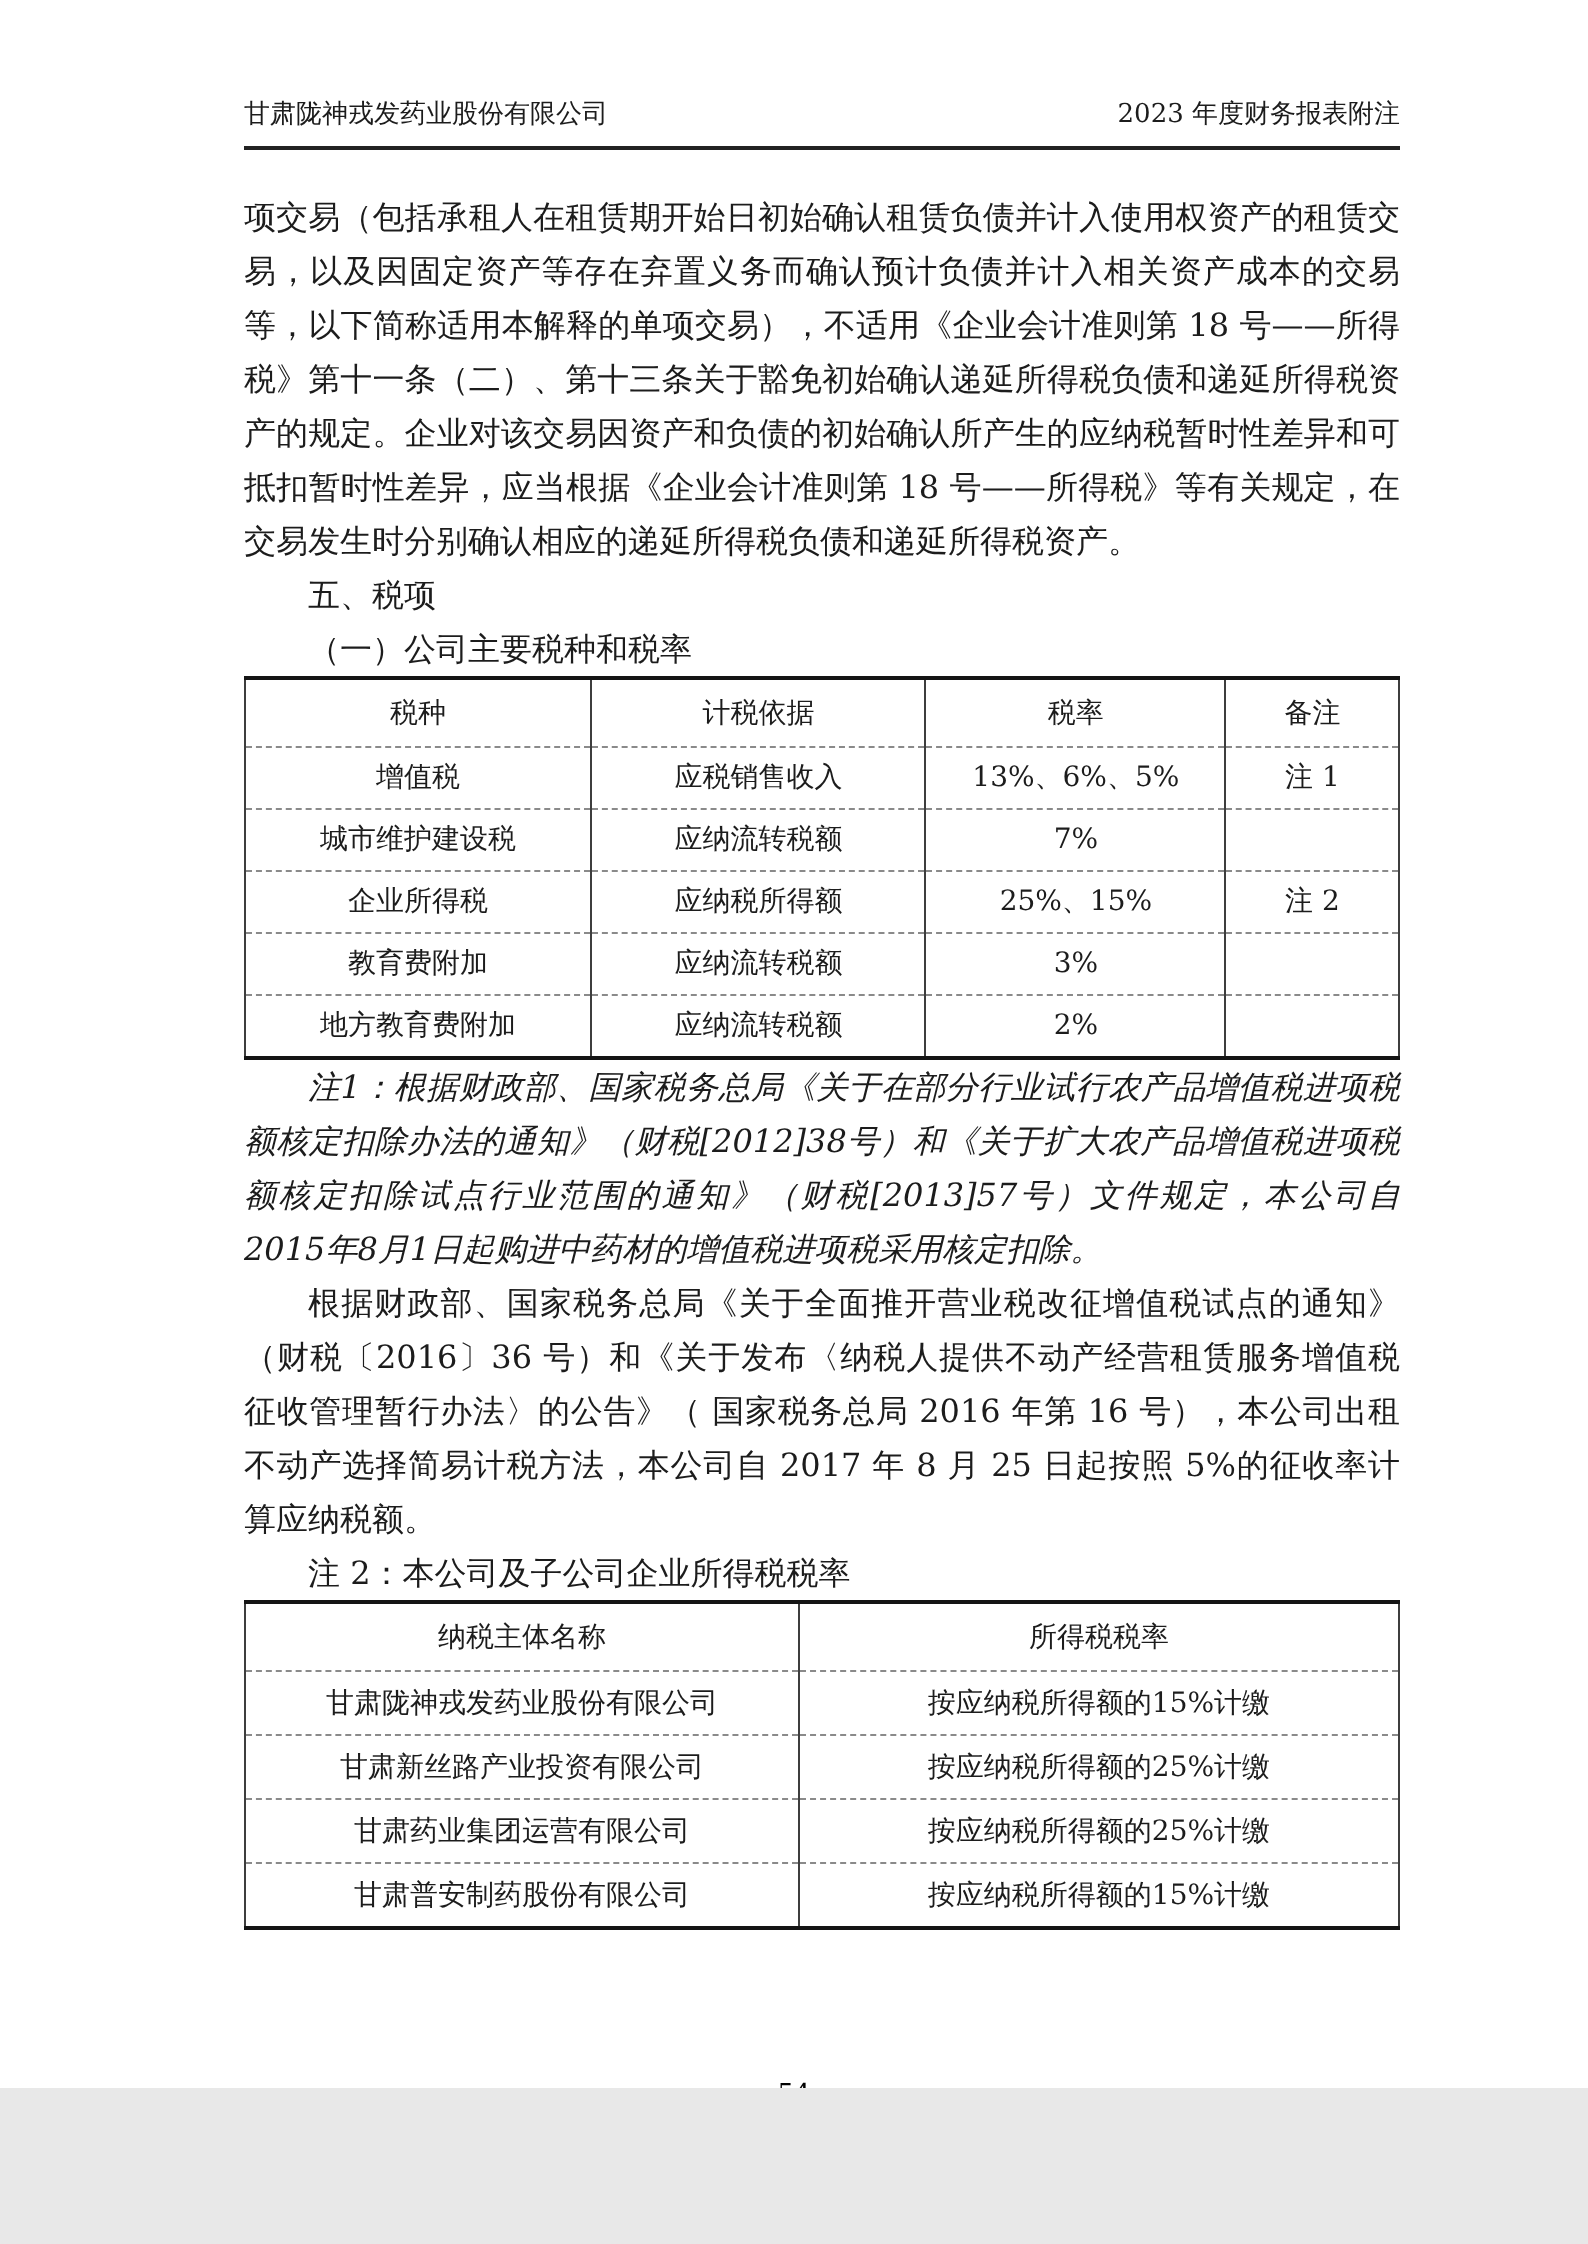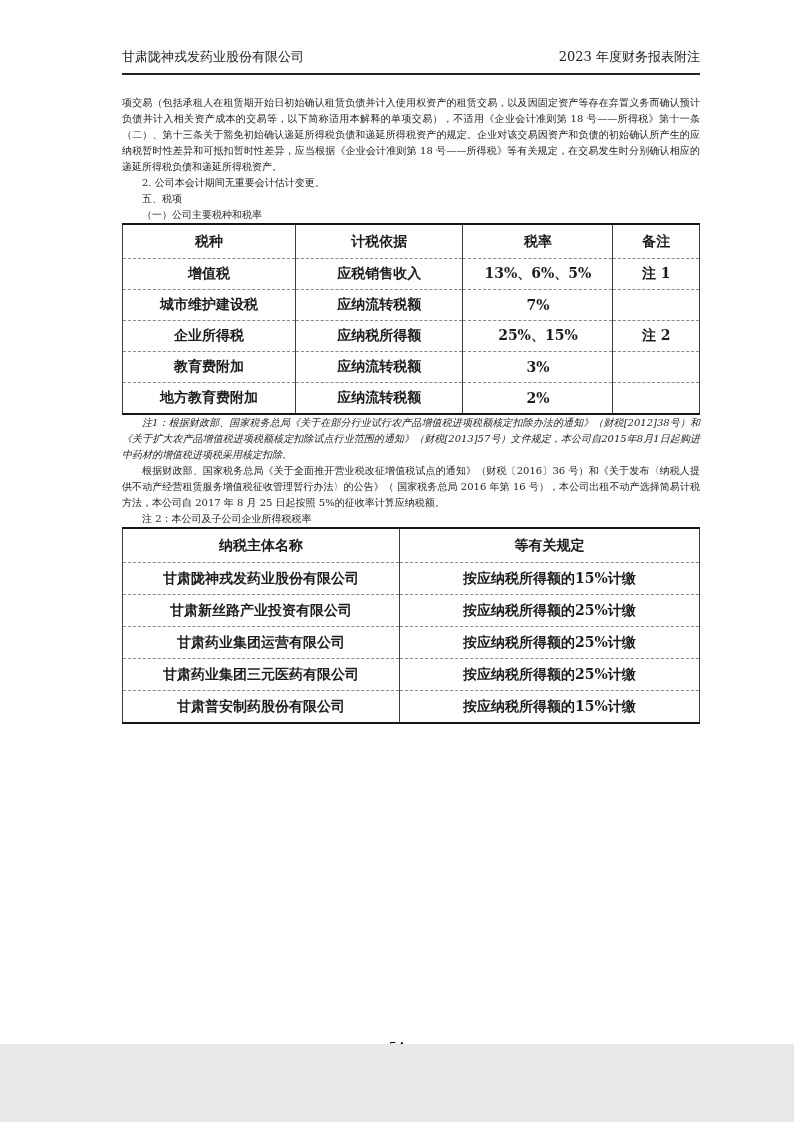--- a/index.html
+++ b/index.html
@@ -8,38 +8,38 @@
     margin:0 auto;overflow:hidden;
     font-family:"DejaVu Serif","Liberation Serif",serif;color:#1c1c1c;
   }
   .inner{position:absolute;left:122px;top:48px;width:578px;}
   .doc-header{
     display:flex;justify-content:space-between;align-items:flex-end;
     font-size:13px;padding-bottom:7px;border-bottom:2px solid #222;
   }
   .content{margin-top:20px;}
   .content p{
-    margin:0;font-size:10px;line-height:16px;text-align:justify;
+    margin:0;font-size:16px;line-height:27px;text-align:justify;
     text-justify:inter-ideograph;
   }
   .ind{text-indent:2em;}
   .head{
     font-family:"DejaVu Sans","Liberation Sans",sans-serif;
     font-weight:normal;text-indent:2em;font-size:14px;line-height:27.5px;
     margin:0;
   }
   table.doc-table{
     width:100%;border-collapse:collapse;table-layout:fixed;
     border-top:2.5px solid #151515;border-bottom:2.5px solid #151515;
     font-size:14px;
   }
   table.doc-table th,table.doc-table td{
     border-left:1px solid #3d3d3d;border-right:1px solid #3d3d3d;
     border-top:1px dashed #8a8a8a;
-    font-weight:bold;text-align:center;vertical-align:middle;
+    font-weight:normal;text-align:center;vertical-align:middle;
     padding:0 4px;overflow:hidden;
   }
   table.doc-table thead th{border-top:none;height:33px;}
   table.doc-table tbody td{height:30px;}
   table.t2 tbody td{height:31px;}
   td.al{text-align:left;padding-left:13px;margin-left:28px;}
   .pageno{
     position:absolute;top:1040px;left:0;right:0;text-align:center;
     font-size:13px;color:#000000;
   }
@@ -50,21 +50,20 @@
 <div class="page">
   <div class="inner">
 
     <div class="doc-header">
       <span>甘肃陇神戎发药业股份有限公司</span>
       <span>2023 年度财务报表附注</span>
     </div>
 
     <div class="content">
       <p>项交易（包括承租人在租赁期开始日初始确认租赁负债并计入使用权资产的租赁交易，以及因固定资产等存在弃置义务而确认预计负债并计入相关资产成本的交易等，以下简称适用本解释的单项交易），不适用《企业会计准则第 18 号——所得税》第十一条（二）、第十三条关于豁免初始确认递延所得税负债和递延所得税资产的规定。企业对该交易因资产和负债的初始确认所产生的应纳税暂时性差异和可抵扣暂时性差异，应当根据《企业会计准则第 18 号——所得税》等有关规定，在交易发生时分别确认相应的递延所得税负债和递延所得税资产。</p>
-      <p class="ind">2. 公司本会计期间无重要会计估计变更。</p>
       <p class="head">五、税项</p>
       <p class="head">（一）公司主要税种和税率</p>
 
       <table class="doc-table t1">
         <colgroup>
           <col style="width:30%">
             <col style="width:29%">
             <col style="width:26%">
             <col style="width:15%">
         </colgroup>
@@ -115,41 +114,37 @@
       <p class="ind">注 2：本公司及子公司企业所得税税率</p>
 
       <table class="doc-table t2">
         <colgroup>
           <col style="width:48%">
             <col style="width:52%">
         </colgroup>
         <thead>
           <tr>
             <th>纳税主体名称</th>
-            <th>等有关规定</th>
+            <th>所得税税率</th>
           </tr>
         </thead>
         <tbody>
           <tr>
             <td class="al">甘肃陇神戎发药业股份有限公司</td>
             <td>按应纳税所得额的15%计缴</td>
           </tr>
           <tr>
             <td class="al">甘肃新丝路产业投资有限公司</td>
             <td>按应纳税所得额的25%计缴</td>
           </tr>
           <tr>
             <td class="al">甘肃药业集团运营有限公司</td>
             <td>按应纳税所得额的25%计缴</td>
           </tr>
           <tr>
-            <td class="al">甘肃药业集团三元医药有限公司</td>
-            <td>按应纳税所得额的25%计缴</td>
-          </tr>
-          <tr>
             <td class="al">甘肃普安制药股份有限公司</td>
             <td>按应纳税所得额的15%计缴</td>
           </tr>
         </tbody>
       </table>
     </div>
   </div>
 
   <div class="pageno">54</div>
 </div>

